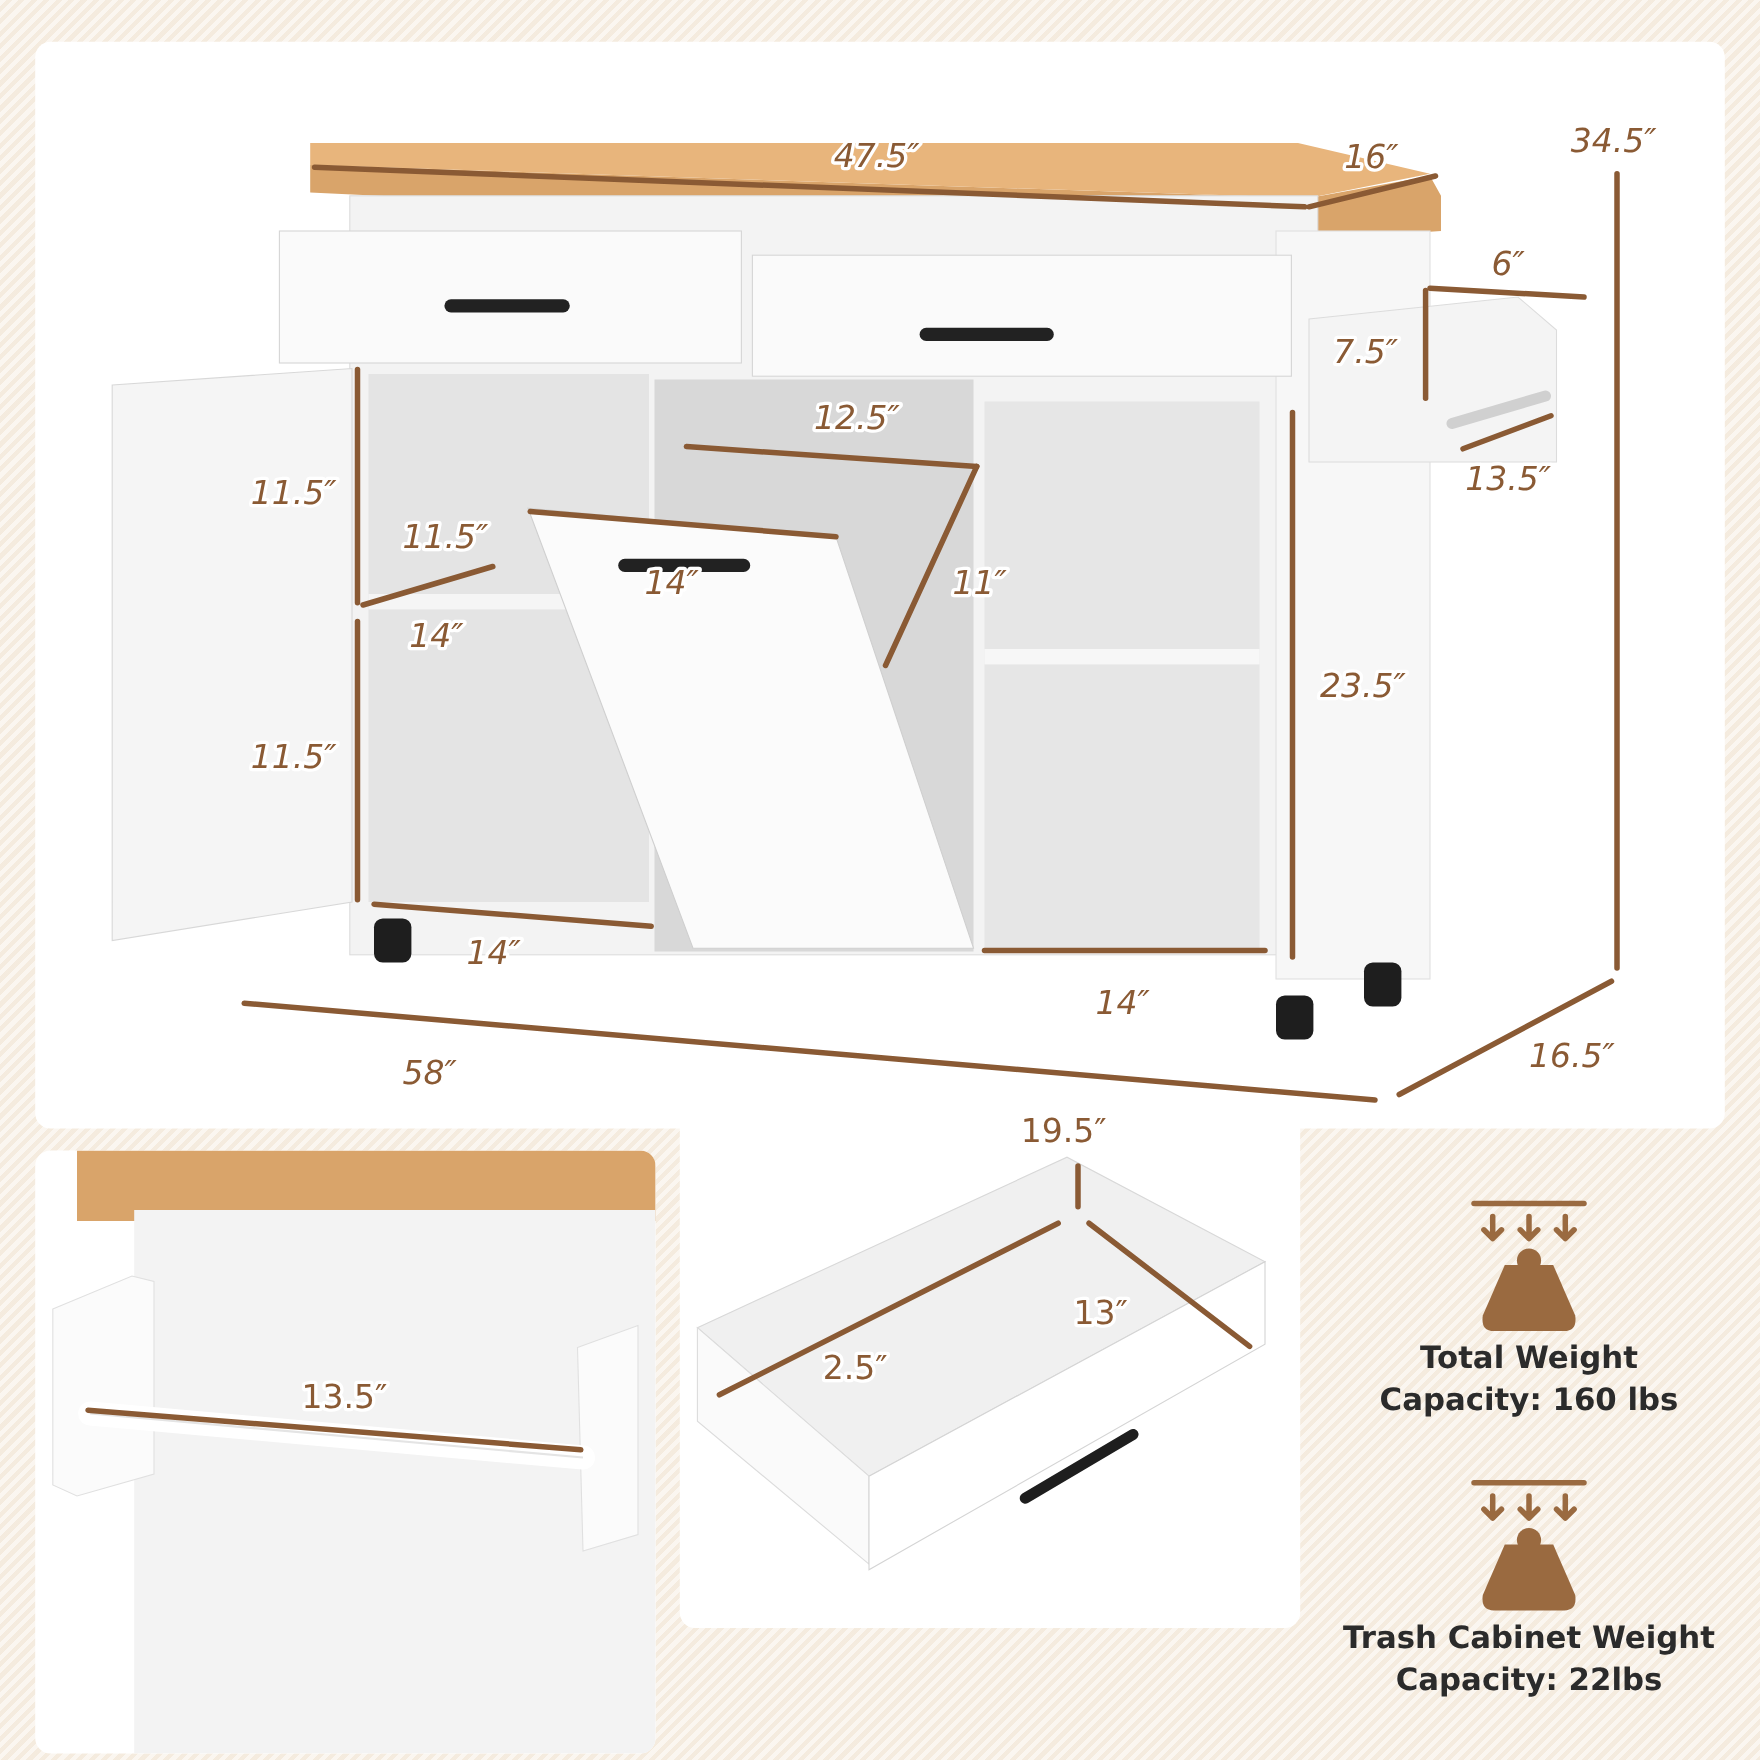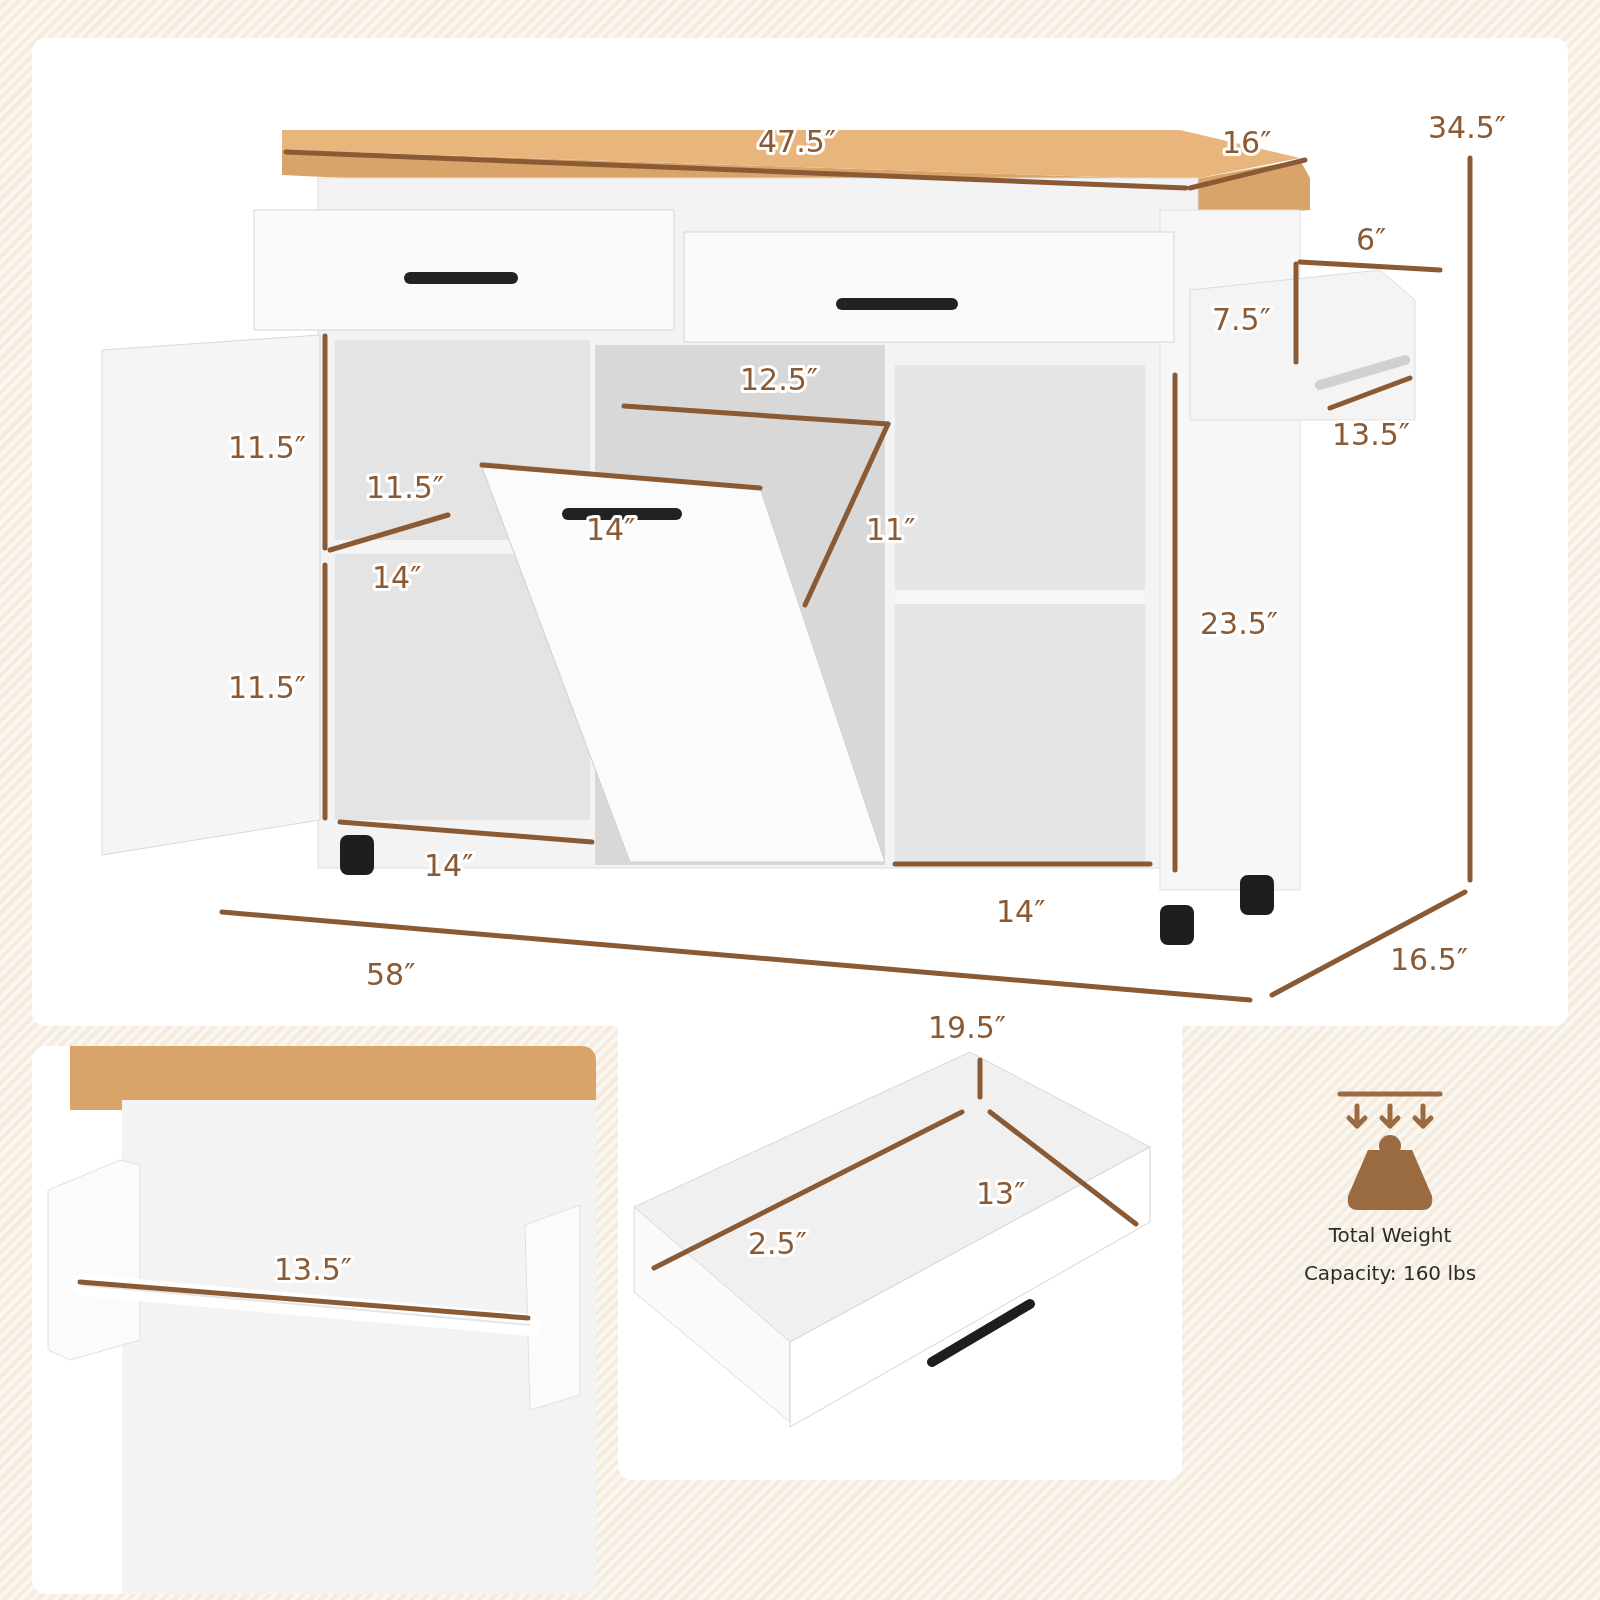--- a/index.html
+++ b/index.html
@@ -1,31 +1,31 @@
 <!DOCTYPE html>
 <html><head>
   <meta charset="utf-8">
   <style>
     html,body{margin:0;padding:0;}
     body{width:1600px;height:1600px;position:relative;overflow:hidden;
       background:#f7efe4;
       background-image:repeating-linear-gradient(135deg, rgba(255,255,255,0.45) 0 4px, rgba(240,228,212,0.35) 4px 8px);
       font-family:"DejaVu Sans","Liberation Sans",sans-serif;}
     .panel{position:absolute;background:#ffffff;border-radius:14px;overflow:hidden;}
-    #panel-main{left:32px;top:38px;width:1536px;height:988px;}
+    #panel-main{left:32px;top:38px;width:1536px;height:988px;font-style:italic;}
     #panel-bar{left:32px;top:1046px;width:564px;height:548px;}
     #panel-drawer{left:618px;top:998px;width:564px;height:482px;}
     svg{position:absolute;left:0;top:0;}
     .dim{font-family:"DejaVu Sans","Liberation Sans",sans-serif;fill:#8a5a34;font-size:30px;
       paint-order:stroke;stroke:#ffffff;stroke-width:6px;stroke-linejoin:round;}
     .arrow{stroke:#8a5a34;stroke-width:5;fill:none;stroke-linecap:round;}
     .specs{position:absolute;left:1190px;top:1050px;width:400px;height:540px;}
     .spec{position:absolute;left:0;width:400px;text-align:center;color:#2b2b2b;}
     .spec .icon{width:120px;height:130px;margin:0 auto;position:relative;}
-    .spec .label{font-family:"DejaVu Sans","Liberation Sans",sans-serif;font-size:20px;line-height:38px;}
+    .spec .label{font-family:"DejaVu Sans","Liberation Sans",sans-serif;font-size:28px;line-height:38px;font-weight:bold;}
     #spec-total{top:36px;}
     #spec-trash{top:290px;}
   </style>
 </head>
 <body>
 
 <div class="panel" id="panel-main">
   <svg width="1536" height="988" viewBox="32 38 1536 988">
 
     <polygon points="282,150 1190,180 1300,160 1310,178 1310,210 1192,218 282,175" fill="#d9a46a"></polygon>
@@ -134,13 +134,29 @@
           <path d="M60,20 V40 M52,32 L60,40 L68,32"></path>
           <path d="M93,20 V40 M85,32 L93,40 L101,32"></path>
         </g>
         <circle cx="60" cy="60" r="11" fill="#9a6a40"></circle>
         <path d="M38,64 H82 L102,110 Q104,124 92,124 H28 Q16,124 18,110 Z" fill="#9a6a40"></path>
       </svg>
     </div>
     <div class="label">Total Weight</div>
     <div class="label">Capacity: 160 lbs</div>
   </div>
+  <div class="spec" id="spec-trash">
+    <div class="icon">
+      <svg width="120" height="130" viewBox="0 0 120 130">
+        <line x1="10" y1="8" x2="110" y2="8" stroke="#9a6a40" stroke-width="5" stroke-linecap="round"></line>
+        <g stroke="#9a6a40" stroke-width="5" fill="none" stroke-linecap="round" stroke-linejoin="round">
+          <path d="M27,20 V40 M19,32 L27,40 L35,32"></path>
+          <path d="M60,20 V40 M52,32 L60,40 L68,32"></path>
+          <path d="M93,20 V40 M85,32 L93,40 L101,32"></path>
+        </g>
+        <circle cx="60" cy="60" r="11" fill="#9a6a40"></circle>
+        <path d="M38,64 H82 L102,110 Q104,124 92,124 H28 Q16,124 18,110 Z" fill="#9a6a40"></path>
+      </svg>
+    </div>
+    <div class="label">Trash Cabinet Weight</div>
+    <div class="label">Capacity: 22lbs</div>
+  </div>
 </div>
 
 </body></html>

